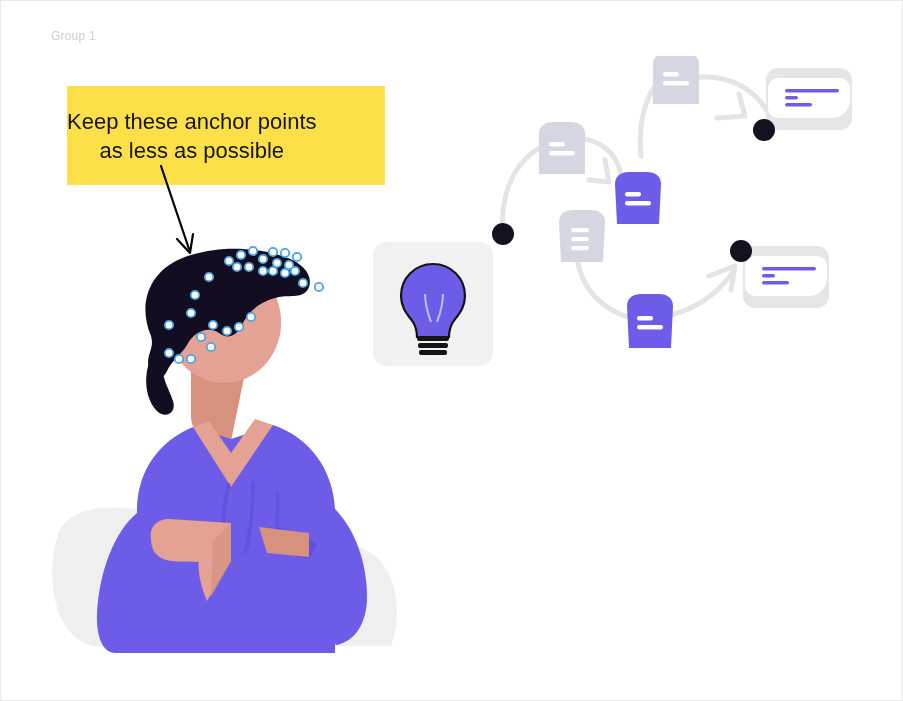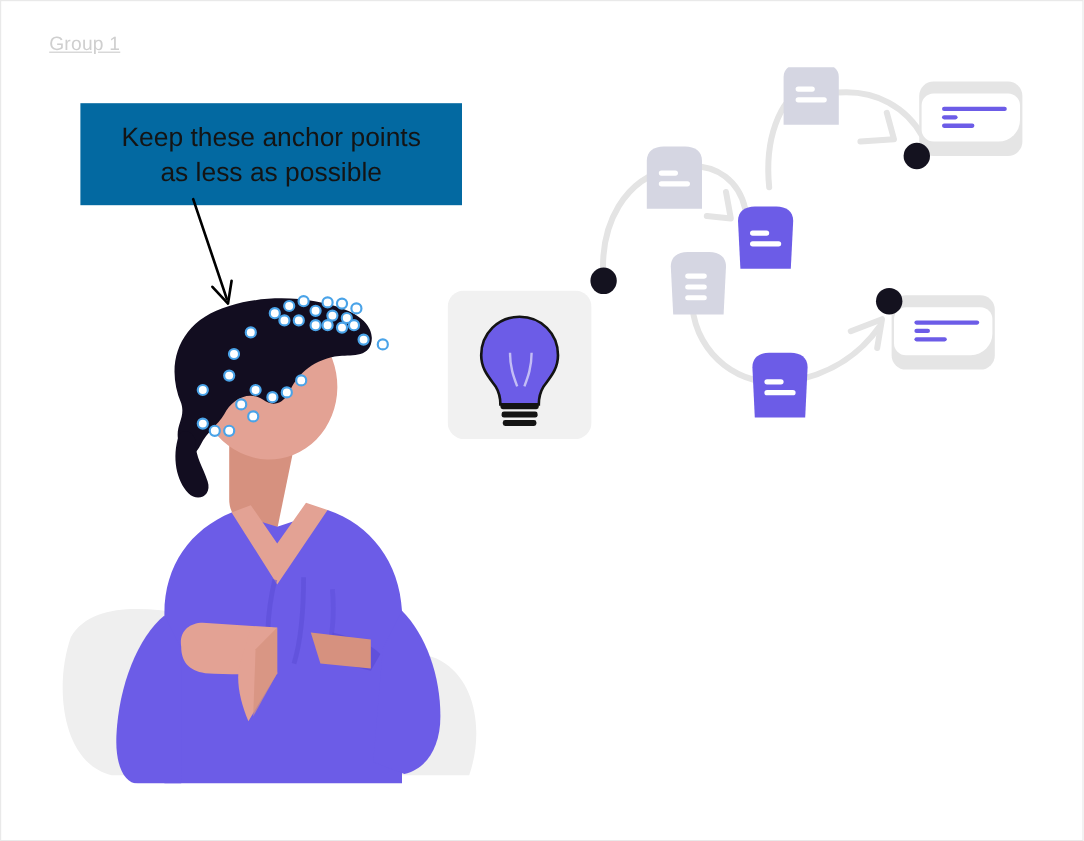--- a/index.html
+++ b/index.html
@@ -10,32 +10,31 @@
     overflow:hidden;
   }
   #canvas{
     position:relative;
     width:903px;height:701px;
     background:#ffffff;
     box-sizing:border-box;
     border:1px solid #e9e9e9;
   }
   #group-label{
-    position:absolute;left:40px;top:28px;
-    font-size:16px;color:#cfcfcf;
+    position:absolute;left:50px;top:28px;
+    font-size:12px;color:#cfcfcf;
     letter-spacing:.2px;
     user-select:none;
-    text-decoration:underline;
   }
   
   #annotation-box{
     position:absolute;left:66px;top:85px;
-    width:318px;height:85px;
-    background:#0369a1;
-    display:flex;align-items:center;justify-content:center;
+    width:318px;height:99px;
+    background:#fde047;
+    display:flex;align-items:center;justify-content:flex-start;
     text-align:center;
     box-sizing:border-box;
   }
   #annotation-text{
     font-size:22px;line-height:29px;color:#141414;
     white-space:pre-line;
   }
   #annotation-arrow{
     position:absolute;left:140px;top:160px;
     width:90px;height:110px;

